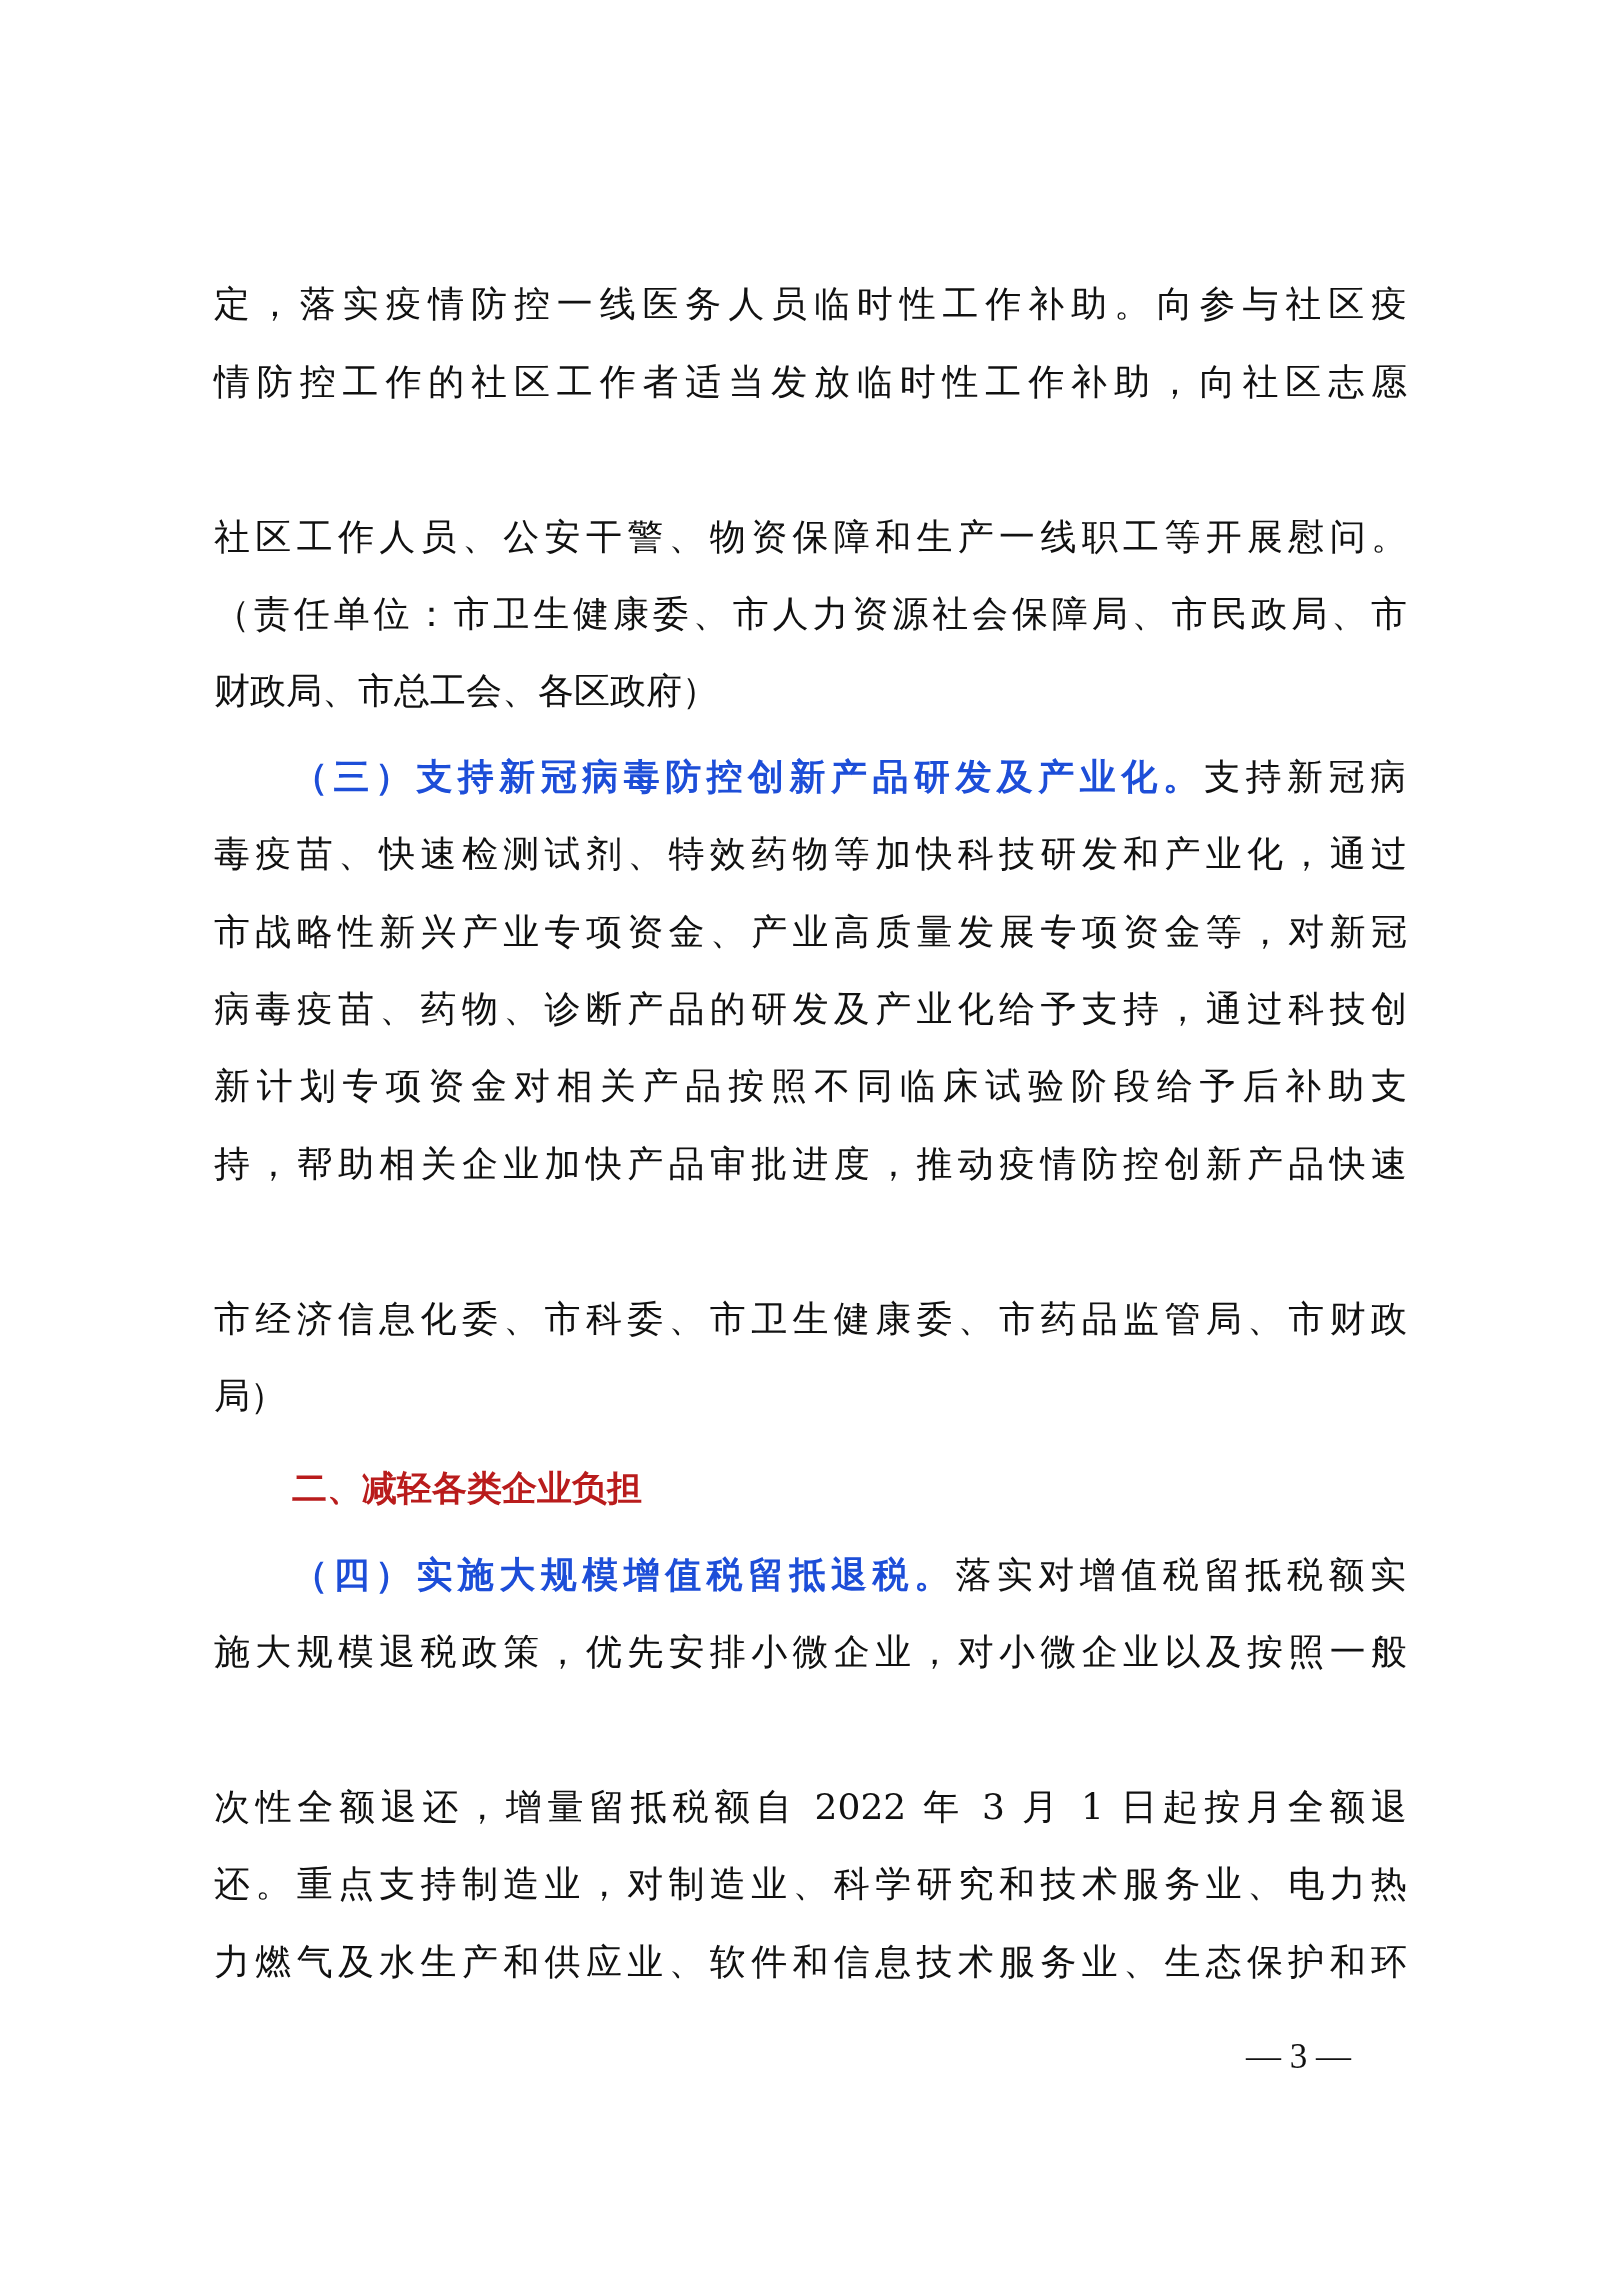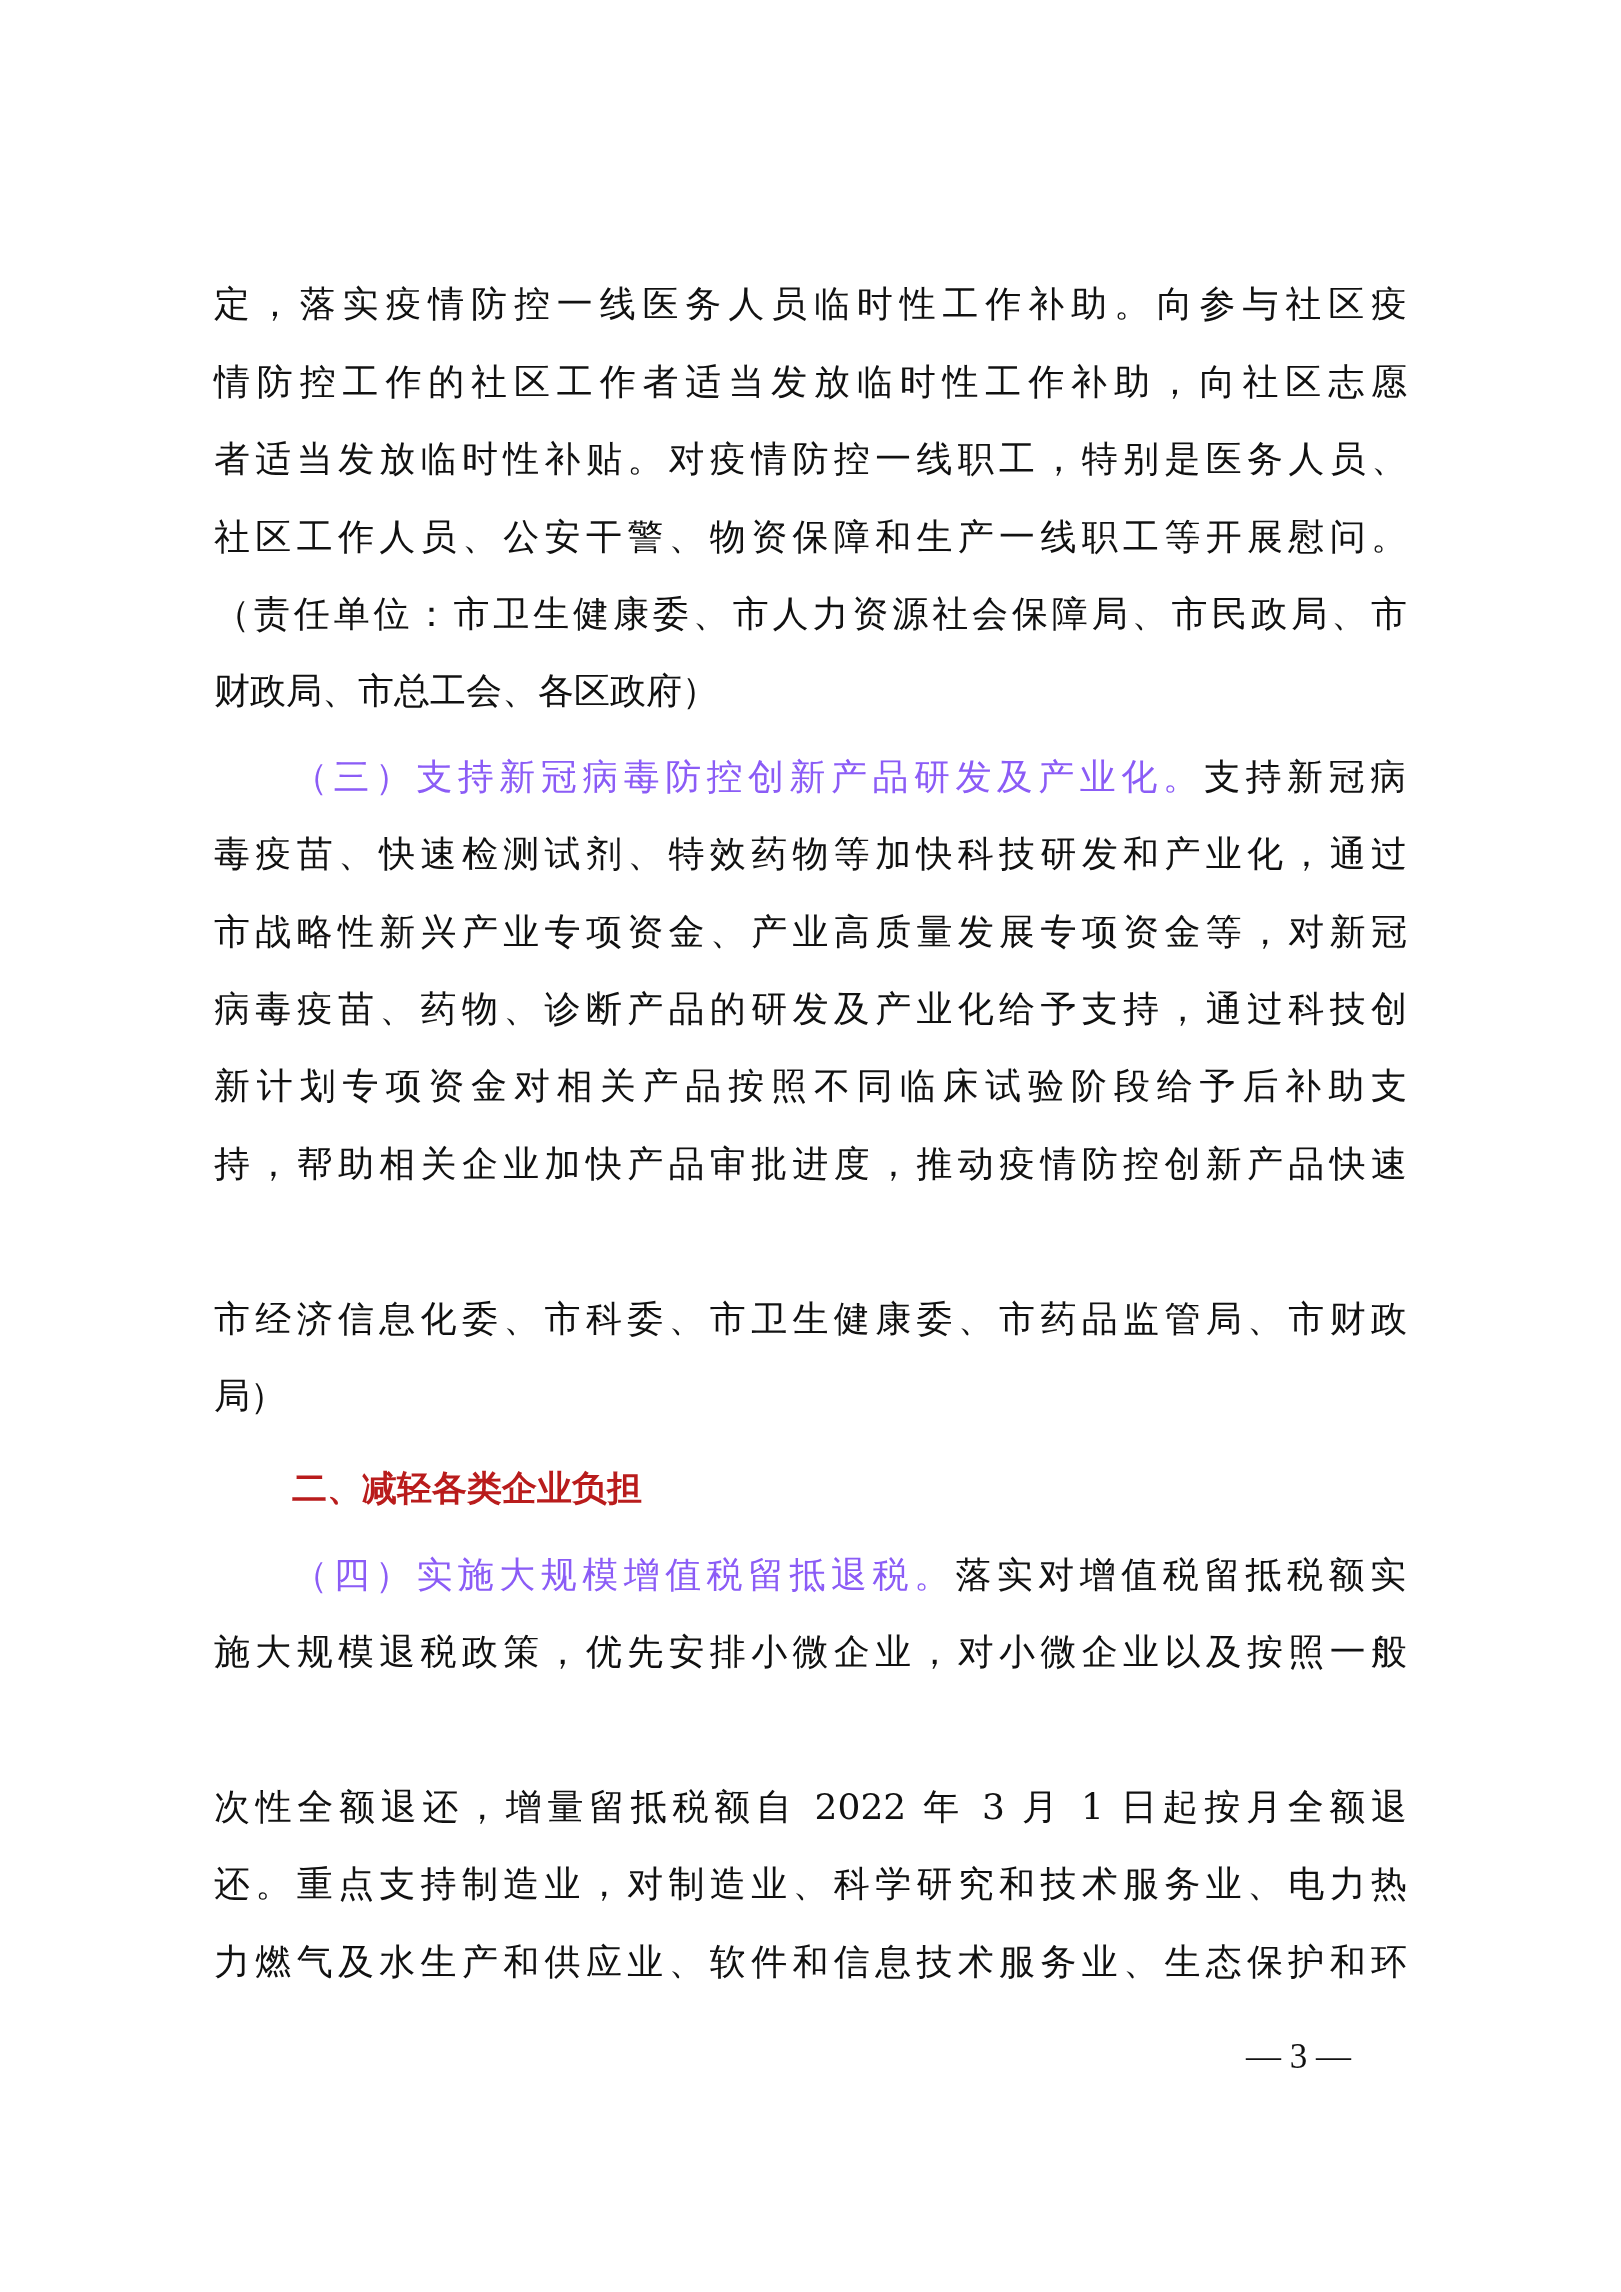--- a/index.html
+++ b/index.html
@@ -13,21 +13,21 @@
     font-family: "DejaVu Serif", "Liberation Serif", serif;
     font-size: 36px;
     line-height: 43px;
     color: #111;
     white-space: nowrap;
     text-align: justify;
     text-align-last: justify;
   }
   .line.last { text-align-last: left; }
   .line.indent { left: 292px; width: 1114px; }
-  .bold { font-weight: normal; color: #8b5cf6; }
+  .bold { font-weight: bold; color: #1d4ed8; }
   .heading {
     position: absolute;
     left: 292px;
     font-family: "DejaVu Sans", "Liberation Sans", sans-serif;
     font-weight: bold;
     font-size: 35px;
     line-height: 43px;
     color: #b91c1c;
     white-space: nowrap;
   }
@@ -44,21 +44,20 @@
     white-space: nowrap;
   }
 </style>
 </head>
 <body>
 
 <div class="page">
 
   <div class="line" style="top:282px">定，落实疫情防控一线医务人员临时性工作补助。向参与社区疫</div>
   <div class="line" style="top:360px">情防控工作的社区工作者适当发放临时性工作补助，向社区志愿</div>
-  <div class="line" style="top:437px">者适当发放临时性补贴。对疫情防控一线职工，特别是医务人员、</div>
   <div class="line" style="top:515px">社区工作人员、公安干警、物资保障和生产一线职工等开展慰问。</div>
   <div class="line" style="top:592px">（责任单位：市卫生健康委、市人力资源社会保障局、市民政局、市</div>
   <div class="line last" style="top:669px">财政局、市总工会、各区政府）</div>
 
   <div class="line indent" style="top:755px">
     <span class="bold">（三）支持新冠病毒防控创新产品研发及产业化。</span><span>支持新冠病</span>
   </div>
   <div class="line" style="top:832px">毒疫苗、快速检测试剂、特效药物等加快科技研发和产业化，通过</div>
   <div class="line" style="top:910px">市战略性新兴产业专项资金、产业高质量发展专项资金等，对新冠</div>
   <div class="line" style="top:987px">病毒疫苗、药物、诊断产品的研发及产业化给予支持，通过科技创</div>

